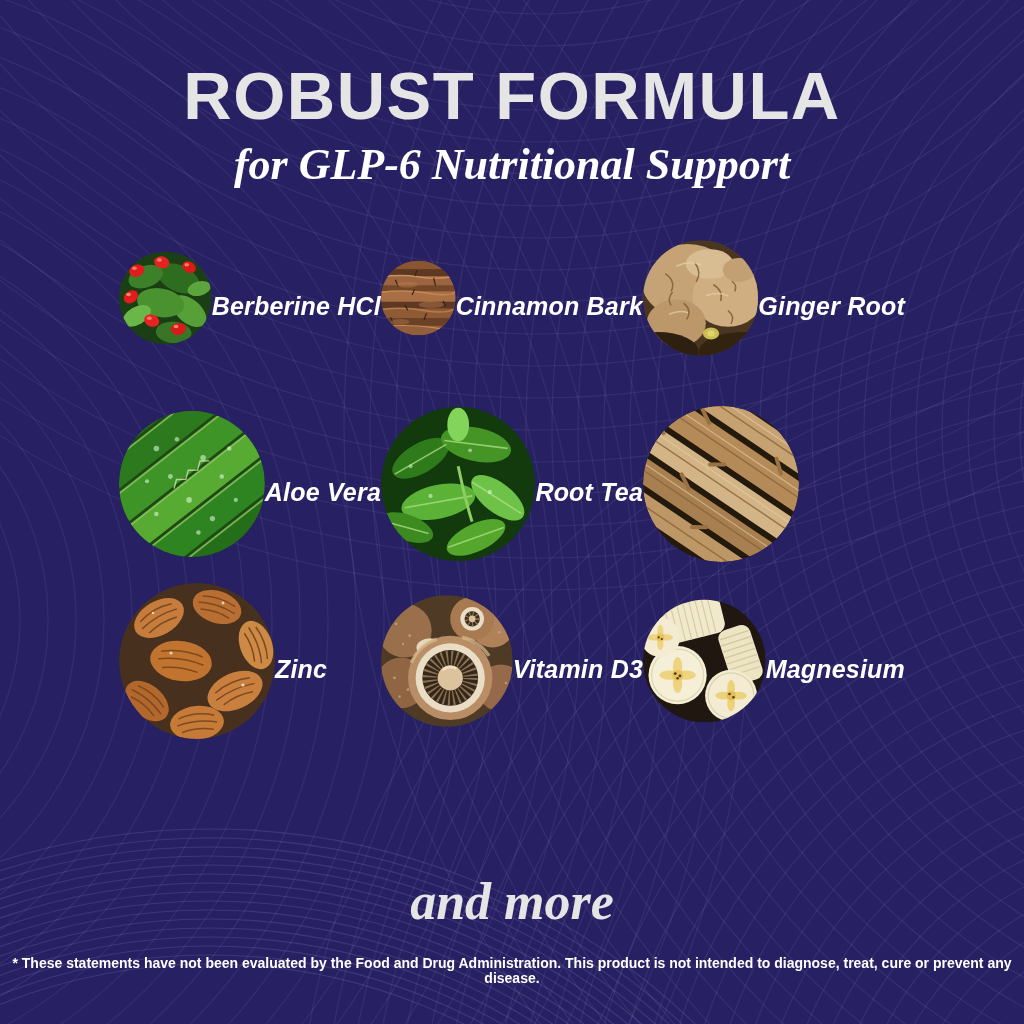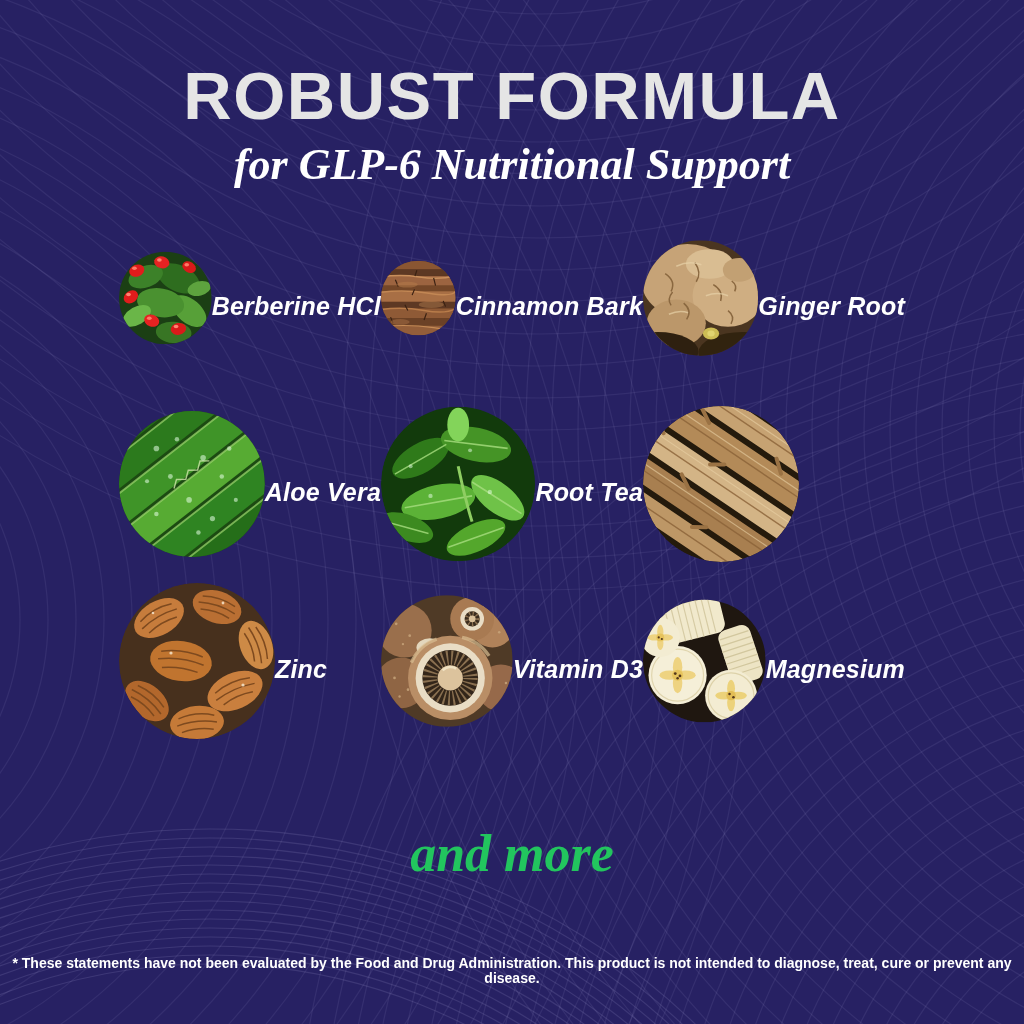--- a/index.html
+++ b/index.html
@@ -23,23 +23,23 @@
   .row{display:flex;}
   .row-2{margin-top:30px;}
   .row-3{margin-top:21px;align-items:center;}
   .cell{width:262px;display:flex;flex-direction:row;align-items:center;font-style:italic;}
   .photo{width:156px;height:156px;display:block;border-radius:50%;}
   .ing-label{
     margin-top:15px;font-size:25px;font-weight:bold;color:#ffffff;line-height:30px;
     letter-spacing:.2px;white-space:nowrap;
   }
   .and-more{
-    position:absolute;top:828px;left:0;width:1024px;text-align:center;
+    position:absolute;top:876px;left:0;width:1024px;text-align:center;
     font-family:"Liberation Serif", serif;font-style:italic;font-weight:bold;
-    font-size:52px;color:#22c55e;line-height:1;
+    font-size:52px;color:#e5e5e5;line-height:1;
   }
   .footer{position:absolute;top:956px;left:0;width:1024px;text-align:center;color:#ffffff;}
   .footer-line{font-size:14px;font-weight:bold;line-height:1.1;letter-spacing:0px;}
   .footer-line-2{margin-top:14px;}
 </style>
 </head>
 <body>
 
 <svg id="bg-arcs" viewBox="0 0 1024 1024" xmlns="http://www.w3.org/2000/svg">
     <g fill="none" stroke="#a8a3d6" stroke-width="1.2" opacity="0.1">

